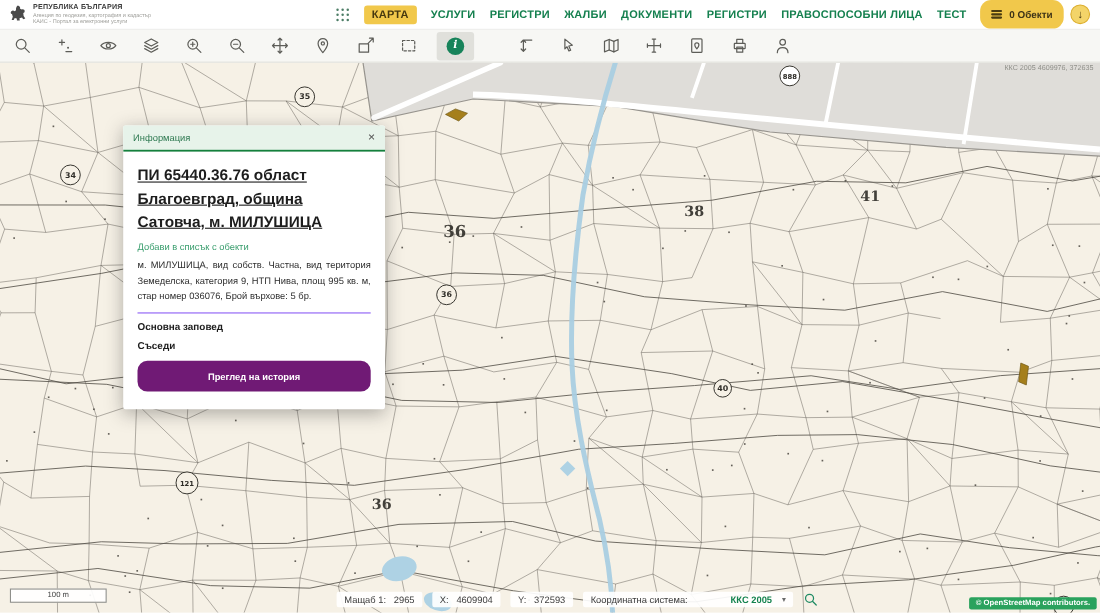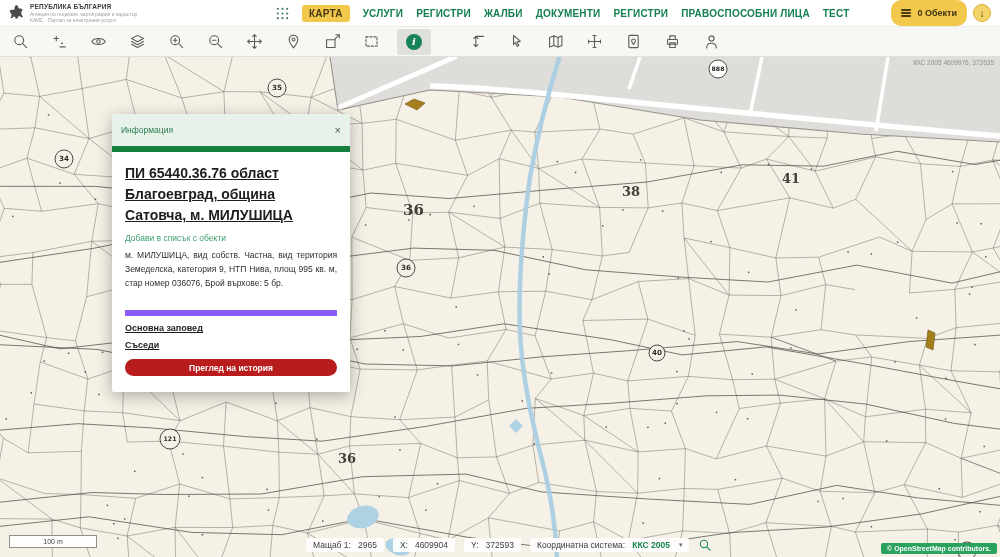--- a/index.html
+++ b/index.html
@@ -12,21 +12,21 @@
     display:flex; align-items:center; padding:0 9px; z-index:30; }
   .brand { display:flex; align-items:center; gap:5px; }
   .brand-text { line-height:1.2; }
   .brand-title { font-size:6.5px; font-weight:bold; color:#3c3c3c; letter-spacing:.2px; }
   .brand-sub { font-size:5px; color:#a0a09c; }
   nav#main-nav { margin-left:auto; display:flex; align-items:center; gap:13px; }
   .nav-item { font-size:10px; font-weight:bold; color:#15804f; cursor:pointer; white-space:nowrap; letter-spacing:.2px; }
   .nav-item.active { background:#f1c84b; color:#46380f; padding:3px 7px; border-radius:3px;text-align:center; }
   .right-cluster { display:flex; align-items:center; gap:6px; margin-left:13px; }
   .objects-pill { display:flex; align-items:center; gap:6px; background:#f1c84b; border-radius:10px;
-    padding:7px 10px; cursor:pointer;margin-left:29px; }
+    padding:7px 10px; cursor:pointer; }
   .menu-icon span { display:block; width:10px; height:1.6px; background:#4a3b10; margin:1.6px 0; border-radius:1px; }
   .objects-label { font-size:9px; font-weight:bold; color:#3d3317; }
   .download-btn { width:18px; height:18px; border-radius:50%; background:#f3d469; border:1px solid #dcae2e;
     display:flex; align-items:center; justify-content:center; font-size:10px; font-weight:bold; color:#4a3b10; cursor:pointer; }
 
   
   #toolbar { position:absolute; top:26px; left:0; right:0; height:31px; background:#f7f7f4;
     border-top:1px solid #ececea; border-bottom:1px solid #e0e0db; display:flex; align-items:center;
     padding:0 7px; gap:13px; z-index:25; }
   .tool { width:26px; height:26px; display:flex; align-items:center; justify-content:center; cursor:pointer; border-radius:3px; }
@@ -37,41 +37,41 @@
     font-weight:bold; font-style:italic; font-family:"DejaVu Serif",serif;
     display:flex; align-items:center; justify-content:center; }
 
   
   #map { position:absolute; top:57px; left:0; width:1000px; height:500px; background:#f6f1e6; cursor:crosshair; }
   #corner-coords { position:absolute; top:59px; right:6px; font-size:6.5px; color:#90908a; z-index:6; }
 
   
   #info-panel { position:absolute; left:112px; top:114px; width:238px; background:#fff; border-radius:2px;
     box-shadow:0 4px 16px rgba(40,40,40,.35); z-index:20; font-size:8.5px; }
-  .panel-header { background:#e7f3ea; height:38px; display:flex; align-items:center; justify-content:space-between;
-    padding:0 9px; border-bottom:6px solid #15803d; border-radius:2px 2px 0 0; }
+  .panel-header { background:#e7f3ea; height:24px; display:flex; align-items:center; justify-content:space-between;
+    padding:0 9px; border-bottom:2px solid #15803d; border-radius:2px 2px 0 0; }
   .panel-title { color:#2f7a52; font-size:8.5px; }
   .panel-close { color:#555; font-size:11px; cursor:pointer; line-height:1; }
   .panel-body { padding:11px 13px 9px; }
   .parcel-title { font-size:14px; font-weight:bold; color:#1d1d1d; line-height:1.5; margin-bottom:7px;text-decoration:underline; }
   .add-link { color:#3a9e6e; display:block; margin-bottom:6px; cursor:pointer; text-decoration:none; }
-  .desc, .sec-t { color:#2e2e2e; line-height:1.62; text-align:justify; padding-bottom:20px; border-bottom:6px solid #8b5cf6; }
-  .sec-h { font-weight:bold; color:#1d1d1d; font-size:9px; margin:7px 0 5px;text-decoration:underline; }
+  .desc, .sec-t { color:#2e2e2e; line-height:1.62; text-align:justify; padding-bottom:8px; border-bottom:1px solid #8b5cf6; }
+  .sec-h { font-weight:bold; color:#1d1d1d; font-size:9px; margin:7px 0 5px; }
   .neighbors { color:#2e2e2e; padding-bottom:4px; }
   .panel-buttons { margin-top:9px; }
-  .panel-btn { display:block; width:100%; height:17px; border:none; border-radius:9px; background:#b91c1c;
+  .panel-btn { display:block; width:100%; height:28px; border:none; border-radius:9px; background:#701a75;
     color:#fff; font-weight:bold; font-size:8.5px; margin-bottom:7px; cursor:pointer; font-family:inherit; }
 
   
   #scalebar { position:absolute; left:9px; bottom:9px; width:88px; height:13px; background:rgba(255,255,255,.92);
     border:1px solid #8f8f8a; display:flex; align-items:center; justify-content:center; font-size:7px; color:#3e3e3e; z-index:10; }
   #statusbar { position:absolute; left:306px; bottom:5px; display:flex; align-items:center; gap:9px; z-index:10; }
   .chip { background:rgba(255,255,255,.92); padding:2px 7px; border-radius:2px; display:flex; align-items:center;
     gap:7px; font-size:8.5px; color:#3c3c3c; white-space:nowrap; }
-  .chip .accent { color:#14834f; font-weight:bold; }
+  .chip .accent { color:#14834f; font-weight:bold;margin-left:32px; }
   .chip .caret { color:#6a6a6a; font-size:7px; margin-left:2px; cursor:pointer; }
   .status-search { cursor:pointer; display:flex; align-items:center; }
   .status-search svg { stroke:#1d8a63; fill:none; stroke-width:1.6; stroke-linecap:round; }
   #osm-badge { position:absolute; right:3px; bottom:3px; background:#2aa25d; color:#fff; font-size:7px;
     font-weight:bold; padding:2px 6px; border-radius:2px; z-index:10; cursor:pointer; }
 </style>
 </head>
 <body>
 
 <div id="app">

